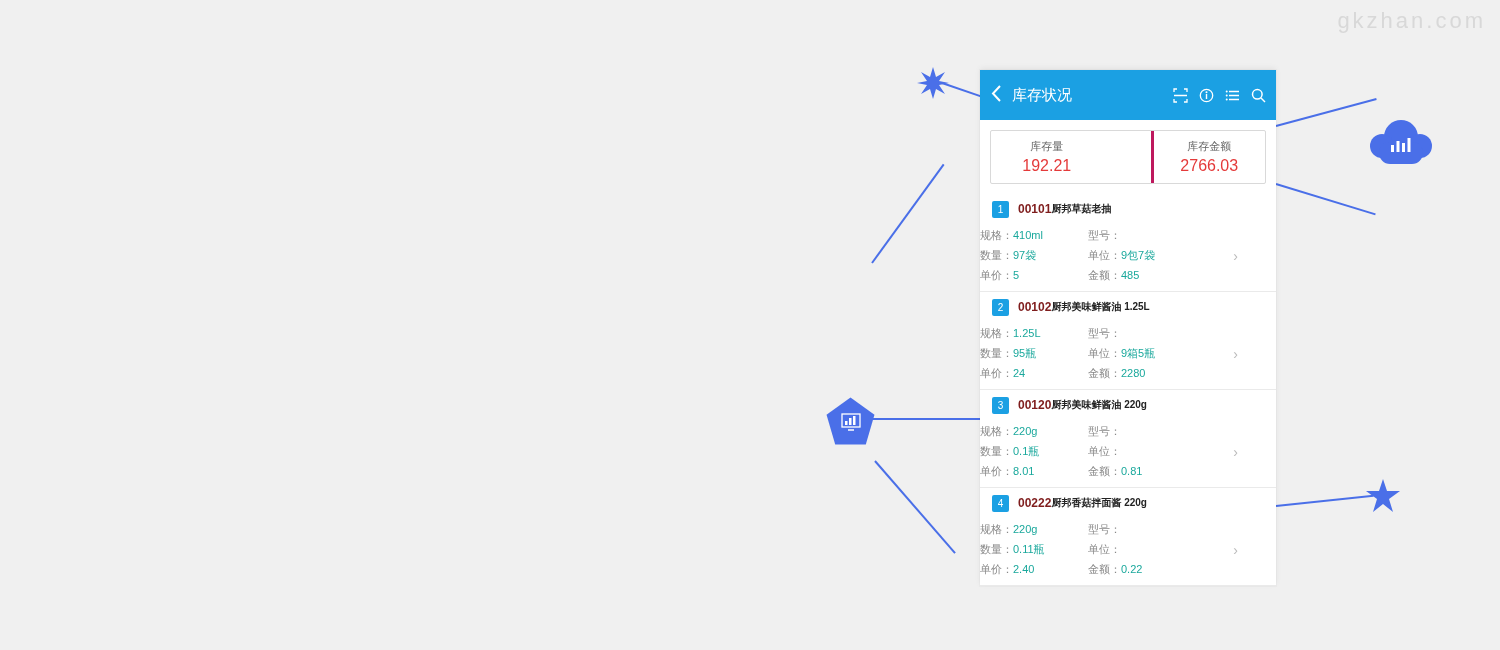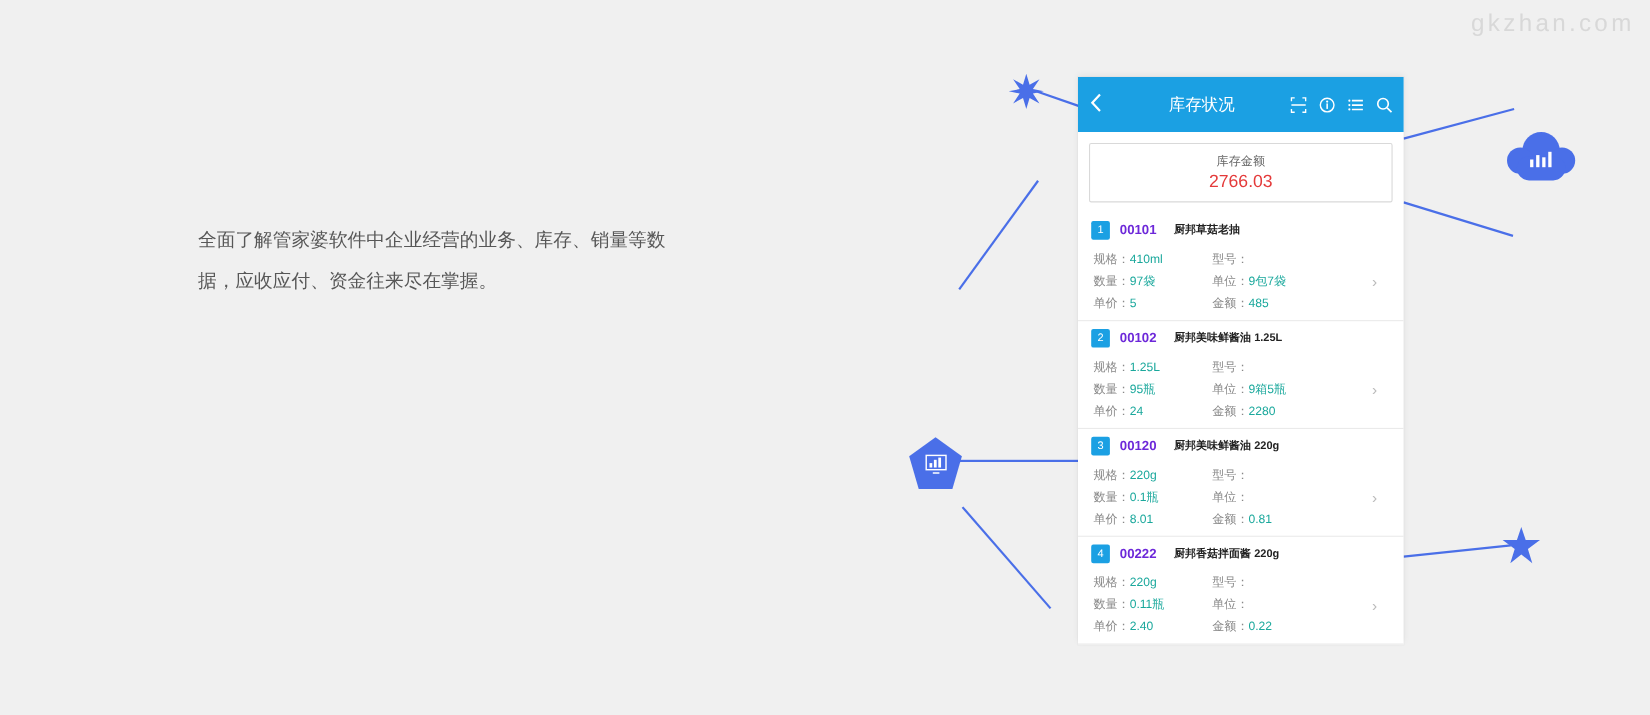--- a/index.html
+++ b/index.html
@@ -4,35 +4,35 @@
 <style>
 * { margin:0; padding:0; box-sizing:border-box; }
 body { width:1500px; height:650px; background:#f0f0f0; font-family:"Microsoft YaHei","PingFang SC",sans-serif; position:relative; overflow:hidden; }
 .watermark { position:absolute; top:8px; right:14px; color:#d8d8d8; font-size:22px; letter-spacing:3px; }
 .left-block { position:absolute; left:180px; top:200px; width:440px; }
 .headline { color:#2a94e6; font-size:30px; font-weight:600; letter-spacing:2px; margin-bottom:100px; }
 .description { color:#575757; font-size:17px; line-height:2.2; }
 .phone { position:absolute; left:980px; top:70px; width:296px; background:#fff; box-shadow:0 -2px 6px rgba(0,0,0,0.06), 0 0 0 1px rgba(0,0,0,0.02); }
 .app-bar { height:50px; background:#1ba0e3; display:flex; align-items:center; color:#fff; }
 .app-bar .back { width:32px; text-align:center; font-size:18px; line-height:1; }
-.app-bar .title { flex:1; text-align:center; font-size:15px; padding-right:0; }
+.app-bar .title { flex:1; font-size:15px; padding-right:0; }
 .app-bar .icons { display:flex; gap:11px; padding-right:10px; }
 .app-bar .icons span, .app-bar .icons svg { width:15px; height:15px; display:inline-block; }
 .summary { margin:10px; background:#fff; border:1px solid #d9d9d9; border-radius:2px; display:flex; height:54px; }
 .summary .cell { flex:1; display:flex; flex-direction:column; align-items:center; justify-content:center; }
-.summary .cell + .cell { border-left:1px solid #be185d;margin-left:48px; }
+.summary .cell + .cell { border-left:3px solid #be185d;margin-left:48px; }
 .summary .lab { font-size:11px; color:#666; margin-bottom:3px; }
 .summary .val { font-size:16px; color:#e43a3a; }
 .list { }
 .row { position:relative; border-bottom:1px solid #eaeaea; }
 .row .head { display:flex; align-items:center; height:30px; padding-right:10px; }
 .row .badge { width:17px; height:17px; background:#1ba0e3; color:#fff; border-radius:2px; font-size:10px; display:flex; align-items:center; justify-content:center; margin:0 9px 0 12px; }
-.row .code { font-size:12px; font-weight:600; color:#6d28d9; margin-right:16px; }
+.row .code { font-size:12px; font-weight:600; color:#7f1d1d; margin-right:0; }
 .row .name { font-size:10px; font-weight:600; color:#222; }
-.row .details { display:grid; grid-template-columns:108px 130px 20px; padding:4px 10px 8px 14px; row-gap:5px; font-size:11px; color:#888; align-items:center; }
+.row .details { display:grid; grid-template-columns:108px 130px 20px; padding:4px 10px 8px 0; row-gap:5px; font-size:11px; color:#888; align-items:center; }
 .row .details .v { color:#1aa89c; }
 .row .chev { grid-row:1 / span 3; grid-column:3; color:#bbb; font-size:14px; text-align:right; }
 .deco { position:absolute; }
 .burst { left:917px; top:67px; width:32px; height:32px; }
 .line1 { left:942px; top:82px; width:42px; height:2px; background:#4a6fe8; transform:rotate(19deg); transform-origin:left center; }
 .pentagon { left:825px; top:396px; }
 .pentagon .shape { width:51px; height:51px; background:#4a6fe8; clip-path:polygon(50% 3%, 97% 37%, 80% 95%, 20% 95%, 3% 37%); display:flex; align-items:center; justify-content:center; }
 .line-up { left:872px; top:262px; width:122px; height:2px; background:#4a6fe8; transform:rotate(-54deg); transform-origin:left center; }
 .line-down { left:875px; top:460px; width:122px; height:2px; background:#4a6fe8; transform:rotate(49deg); transform-origin:left center; }
 .line-mid { left:872px; top:418px; width:108px; height:2px; background:#4a6fe8; }
@@ -49,21 +49,20 @@
 .star { left:1365px; top:478px; }
 .star svg { display:block; }
 .line-star { left:1276px; top:505px; width:98px; height:2px; background:#4a6fe8; transform:rotate(-6deg); transform-origin:left center; }
 </style>
 </head>
 <body>
 
 <div class="watermark">gkzhan.com</div>
 
 <div class="left-block">
-  <div class="description">全面了解管家婆软件中企业经营的业务、库存、销量等数据，应收应付、资金往来尽在掌握。</div>
 </div>
 
 <div class="deco line1"></div>
 <div class="deco line-up"></div>
 <div class="deco line-mid"></div>
 <div class="deco line-down"></div>
 <div class="deco linecloud-up"></div>
 <div class="deco linecloud-down"></div>
 <div class="deco line-star"></div>
 
@@ -133,20 +132,24 @@
           </svg></span>
       <span><svg width="15" height="15" viewBox="0 0 15 15" fill="none" stroke="#fff" stroke-width="1.5">
             <circle cx="6.3" cy="6.3" r="4.8"></circle>
             <line x1="10" y1="10" x2="14" y2="14"></line>
           </svg></span>
     </div>
   </div>
 
   <div class="summary">
     <div class="cell">
+      <div class="lab">库存量</div>
+      <div class="val">192.21</div>
+    </div>
+    <div class="cell">
       <div class="lab">库存金额</div>
       <div class="val">2766.03</div>
     </div>
   </div>
 
   <div class="list" id="list">
       <div class="row">
         <div class="head">
           <span class="badge">1</span>
           <span class="code">00101</span>

